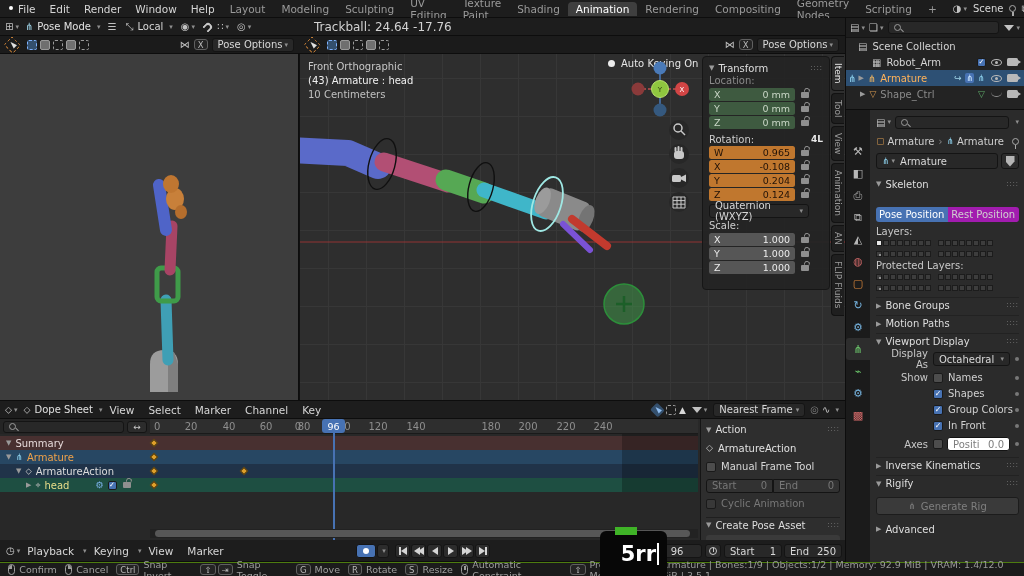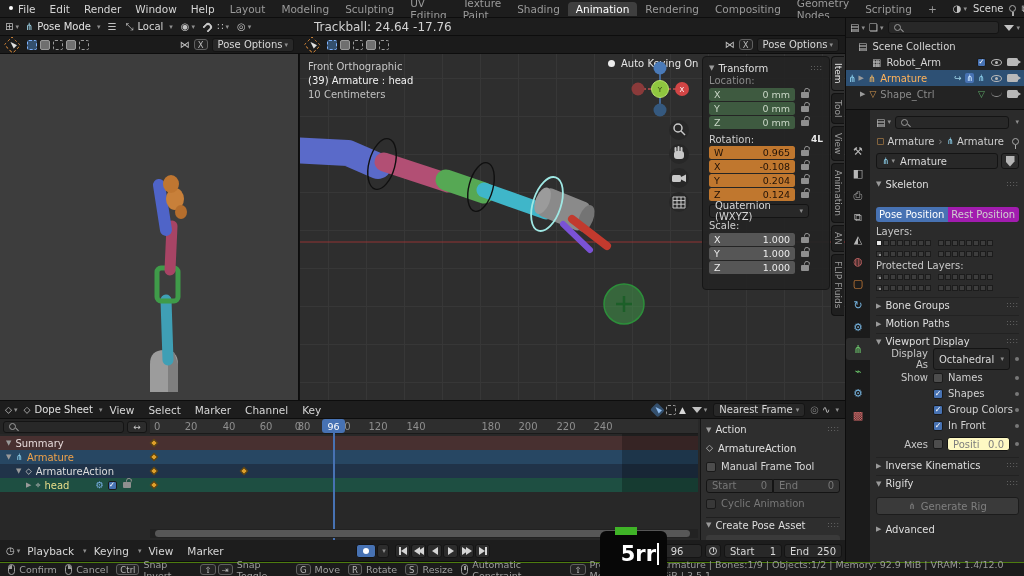--- a/index.html
+++ b/index.html
@@ -189,21 +189,21 @@
       <ellipse cx="82" cy="110" rx="13" ry="26" transform="rotate(15 82 110)" fill="none" stroke="#101010" stroke-width="1.4"></ellipse>
       <ellipse cx="181" cy="133" rx="12" ry="25" transform="rotate(15 181 133)" fill="none" stroke="#101010" stroke-width="1.4"></ellipse>
       <ellipse cx="247" cy="150" rx="14" ry="28" transform="rotate(18 247 150)" fill="none" stroke="#9fe8e4" stroke-width="1.8"></ellipse>
       <circle cx="324" cy="250" r="20" fill="#3f9e4a" fill-opacity="0.5" stroke="#2c8f3a" stroke-width="1.5"></circle>
       <line x1="324" y1="242" x2="324" y2="258" stroke="#1c5f28" stroke-width="2.5"></line>
       <line x1="316" y1="250" x2="332" y2="250" stroke="#1c5f28" stroke-width="2.5"></line>
     </svg>
 
     <div class="abs" style="left:8px;top:6px;line-height:14px;">
       <div style="color:#c8c8c8;">Front Orthographic</div>
-      <div style="color:#f0f0f0;">(39) Armature : head</div>
+      <div style="color:#f0f0f0;">(43) Armature : head</div>
       <div style="color:#c0c0c0;">10 Centimeters</div>
     </div>
 
     <div class="abs fx" style="left:308px;top:4px;">
       <span style="width:7px;height:7px;border-radius:50%;background:#ececec;margin-right:6px;"></span>
       <span style="color:#e6e6e6;font-size:10px;">Auto Keying On</span>
     </div>
 
     <svg class="abs" style="left:330px;top:4px;" width="70" height="62">
       <line x1="8" y1="31" x2="52" y2="31" stroke="#c05050" stroke-width="1.5" stroke-dasharray="3 2"></line>
@@ -479,21 +479,21 @@
       </div>
       <div class="fx" style="height:16px;margin-top:2px;justify-content:space-between;border-top:1px solid #222;">
         <span class="panelhdr">
             <span class="arrw">▼</span>
             <span>Viewport Display</span>
           </span>
         <span class="grip">∷∷</span>
       </div>
       <div class="fx" style="height:16px;margin-top:2px;">
         <span style="width:52px;text-align:right;color:#c8c8c8;margin-right:5px;">Display As</span>
-        <div class="field" style="flex:1;height:22px;justify-content:space-between;">
+        <div class="field" style="flex:1;height:14px;justify-content:space-between;">
           <span>Octahedral</span>
             <span class="chev">▾</span>
         </div>
         <span class="dotdec" style="margin-left:5px;"></span>
       </div>
       <div class="fx" style="height:15px;margin-top:3px;">
         <span style="width:52px;text-align:right;color:#c8c8c8;margin-right:5px;">Show</span>
         <span class="cb"></span>
         <span style="flex:1;margin-left:5px;color:#d0d0d0;">Names</span>
         <span class="dotdec"></span>
@@ -512,21 +512,21 @@
       </div>
       <div class="fx" style="height:15px;margin-top:1px;">
         <span style="width:52px;margin-right:5px;"></span>
         <span class="cb on">✓</span>
         <span style="flex:1;margin-left:5px;color:#d0d0d0;">In Front</span>
         <span class="dotdec"></span>
       </div>
       <div class="fx" style="height:16px;margin-top:3px;">
         <span style="width:52px;text-align:right;color:#c8c8c8;margin-right:5px;">Axes</span>
         <span class="cb"></span>
-        <div class="field" style="flex:1;height:14px;margin-left:4px;justify-content:space-between;background:#fef9c3;color:#7d7d7d;">
+        <div class="field" style="flex:1;height:14px;margin-left:4px;justify-content:space-between;background:#ffffff;color:#7d7d7d;">
           <span>Positi</span>
           <span>0.0</span>
         </div>
         <span class="dotdec" style="margin-left:5px;"></span>
       </div>
       <div class="fx" style="height:16px;margin-top:5px;justify-content:space-between;border-top:1px solid #222;">
         <span class="panelhdr">
             <span class="arrw">▶</span>
             <span>Inverse Kinematics</span>
           </span>

